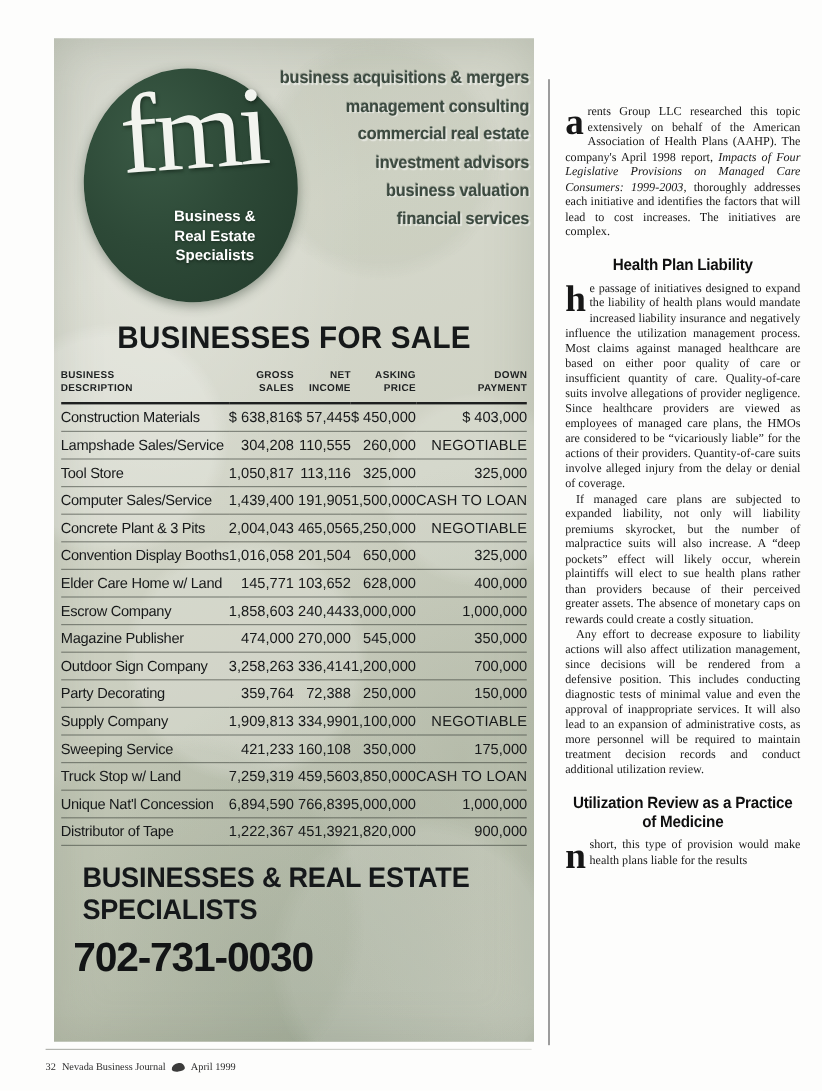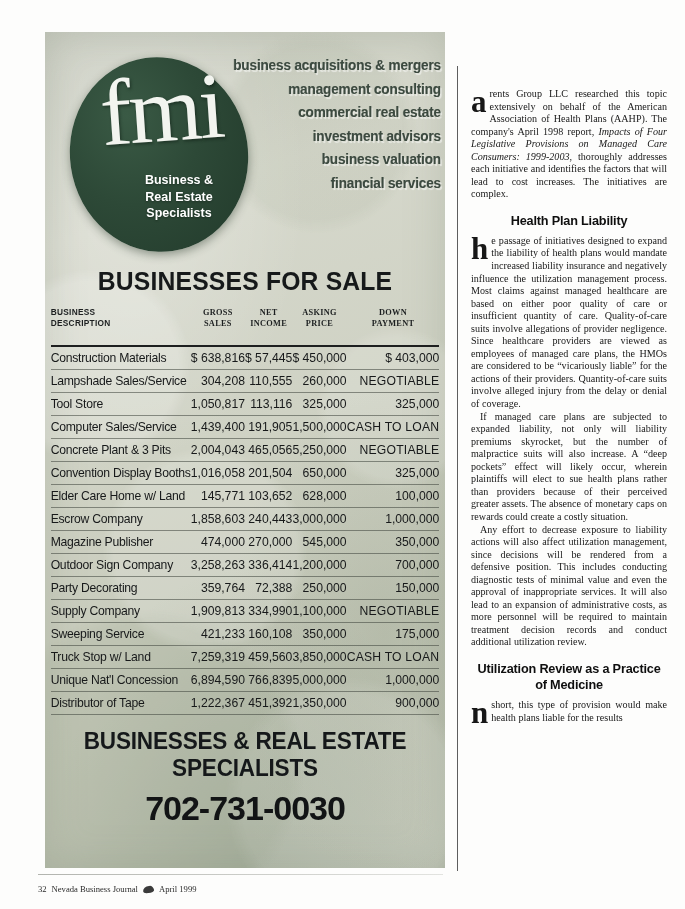--- a/index.html
+++ b/index.html
@@ -106,45 +106,45 @@
     width: 386px;
     margin: 0 auto;
     border-collapse: collapse;
     font-family: "Liberation Sans", sans-serif;
     color: #17191a;
   }
   #bfs-table thead th {
     font-size: 8.3px; font-weight: bold;
     letter-spacing: .3px;
     line-height: 11px;
-    padding: 0 0 16px 0;
+    padding: 0 0 6px 0;
     vertical-align: bottom;
     color: #1c1f20;
   }
   #bfs-table thead th.c-desc { text-align: left; }
-  #bfs-table thead th.num    { text-align: center; font-family: Liberation Serif, serif; }
+  #bfs-table thead th.num    { text-align: right; }
   #bfs-table thead tr { border-bottom: 2px solid #1d1f1f; }
 
   #bfs-table tbody td {
     font-size: 12.2px;
     padding: 4.0px 0 4.0px 0;
     border-bottom: 1px solid rgba(60,66,58,.55);
     white-space: nowrap;
   }
   #bfs-table tbody tr:last-child td { border-bottom: 1px solid rgba(60,66,58,.55); }
   td.c-desc { text-align: left;  width: 150px; letter-spacing: -0.25px; transform-origin:left; }
   td.num    { text-align: right; }
   td.c-gross { width: 68px; }
   td.c-net   { width: 60px; }
   td.c-ask   { width: 62px; margin-left: 48px; }
   td.c-down  { width: 66px; }
   td.small   { font-size: 8.6px; letter-spacing: .2px; }
 
   
-  #ad-foot { text-align: center; margin-top: 13px; }
+  #ad-foot { text-align: left; margin-top: 13px; padding-left: 16px; }
   #ad-head2 {
     font-family: "Liberation Sans", sans-serif;
     font-weight: bold; font-size: 23.5px;
     color: #15181a; letter-spacing: -.2px;
     transform: scaleX(.96);
   }
   #ad-phone {
     font-family: "Liberation Sans", sans-serif;
     font-weight: bold; font-size: 34px;
     color: #121415; letter-spacing: -1px;
@@ -310,21 +310,21 @@
             <td class="c-gross num">1,016,058</td>
             <td class="c-net num">201,504</td>
             <td class="c-ask num">650,000</td>
             <td class="c-down num">325,000</td>
           </tr>
           <tr>
             <td class="c-desc">Elder Care Home w/ Land</td>
             <td class="c-gross num">145,771</td>
             <td class="c-net num">103,652</td>
             <td class="c-ask num">628,000</td>
-            <td class="c-down num">100,000</td>
+            <td class="c-down num">400,000</td>
           </tr>
           <tr>
             <td class="c-desc">Escrow Company</td>
             <td class="c-gross num">1,858,603</td>
             <td class="c-net num">240,443</td>
             <td class="c-ask num">3,000,000</td>
             <td class="c-down num">1,000,000</td>
           </tr>
           <tr>
             <td class="c-desc">Magazine Publisher</td>
@@ -372,21 +372,21 @@
             <td class="c-desc">Unique Nat'l Concession</td>
             <td class="c-gross num">6,894,590</td>
             <td class="c-net num">766,839</td>
             <td class="c-ask num">5,000,000</td>
             <td class="c-down num">1,000,000</td>
           </tr>
           <tr>
             <td class="c-desc">Distributor of Tape</td>
             <td class="c-gross num">1,222,367</td>
             <td class="c-net num">451,392</td>
-            <td class="c-ask num">1,350,000</td>
+            <td class="c-ask num">1,820,000</td>
             <td class="c-down num">900,000</td>
           </tr>
         </tbody>
     </table>
 
     <div id="ad-foot">
       <div id="ad-head2">BUSINESSES &amp; REAL ESTATE SPECIALISTS</div>
       <div id="ad-phone">702-731-0030</div>
 
     </div>

